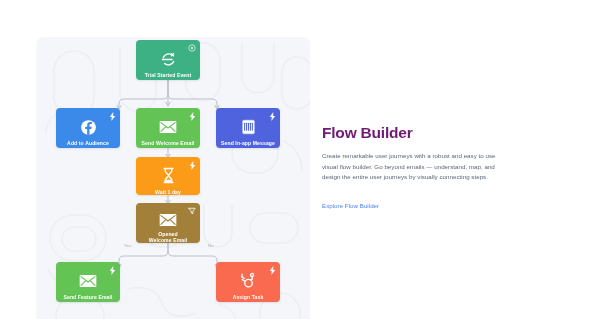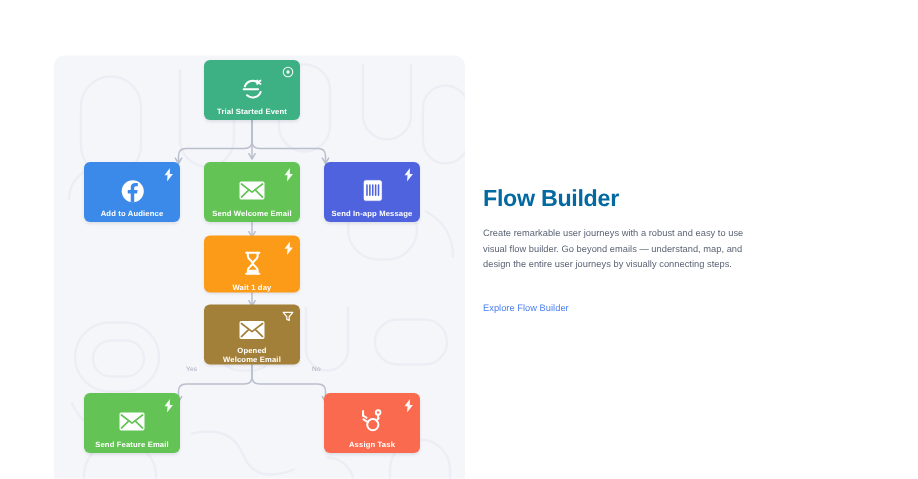--- a/index.html
+++ b/index.html
@@ -101,21 +101,21 @@
   
   #copy-block {
     position: absolute;
     left: 322px;
     top: 124px;
     width: 182px;
   }
   #copy-title {
     font-size: 15.5px;
     font-weight: 700;
-    color: #0369a1;
+    color: #701a75;
     letter-spacing: -0.2px;
     margin: 0 0 9px 0;
     line-height: 18px;
   }
   #copy-body {
     font-size: 6.2px;
     line-height: 10.6px;
     color: #5a6374;
     margin: 0 0 11px 0;
     letter-spacing: 0.02px;

